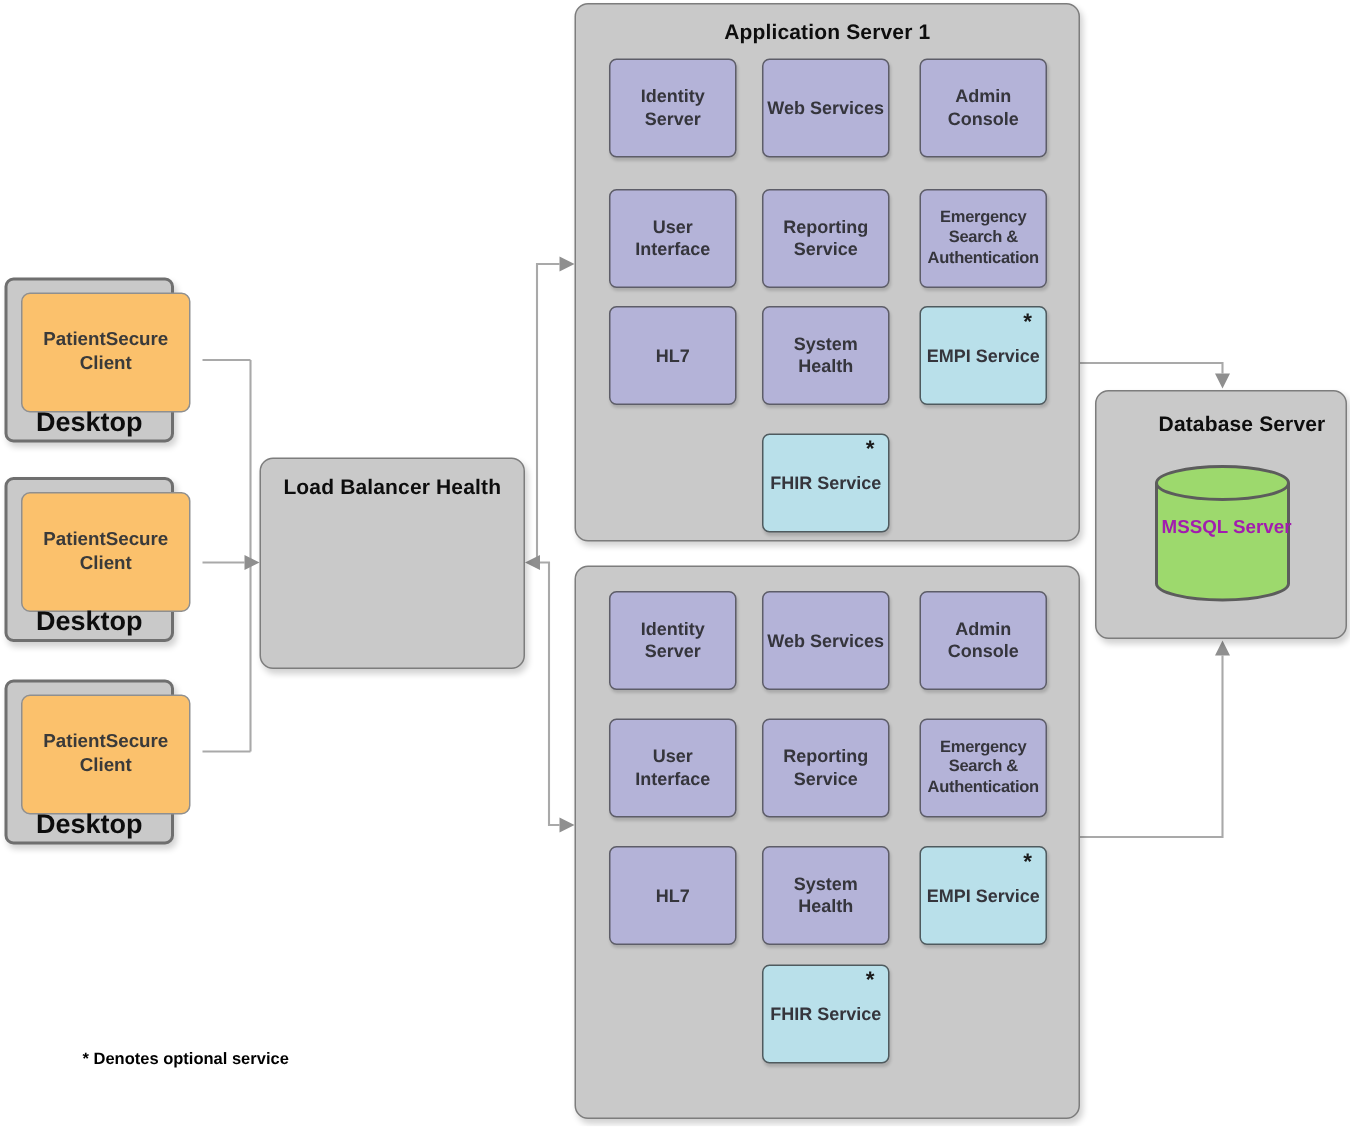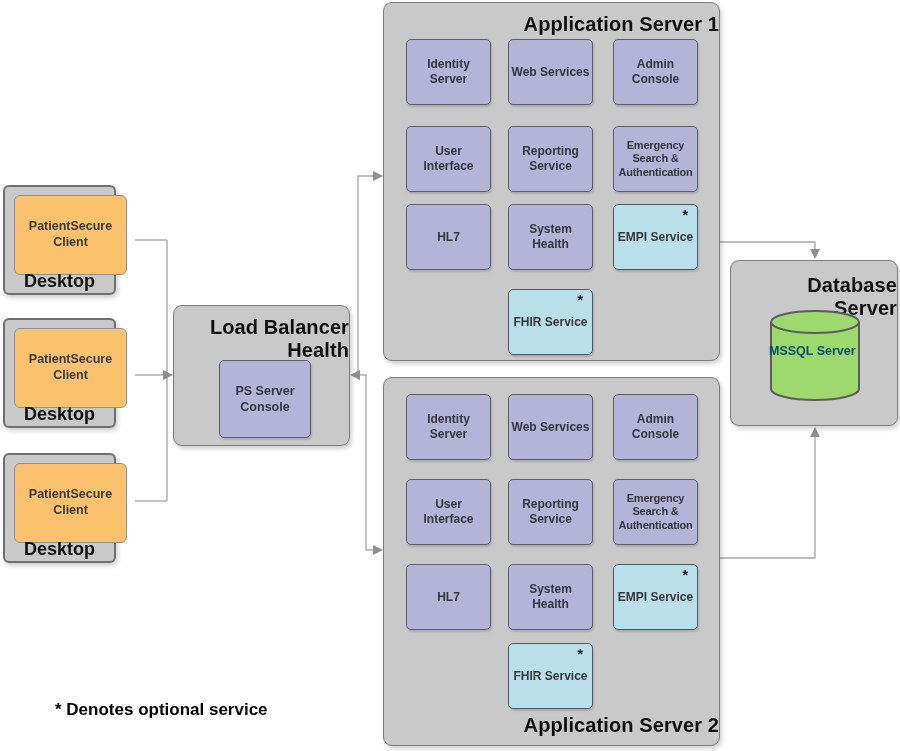--- a/index.html
+++ b/index.html
@@ -8,21 +8,21 @@
 
   
   #wires{position:absolute;left:0;top:0;width:900px;height:751px;z-index:0;}
 
   
   .panel{
     position:absolute;background:#c9c9c9;border:1.6px solid #7d7d7d;border-radius:9px;
     box-shadow:2px 3px 4px rgba(0,0,0,0.18);z-index:1;box-sizing:border-box;
   }
   .panel-title{
-    text-align:right;font-weight:bold;font-size:20px;color:#0d0d0d;letter-spacing:0.1px;
+    text-align:center;font-weight:bold;font-size:14px;color:#0d0d0d;letter-spacing:0.1px;
   }
   .title-top{margin-top:10px;}
   .title-bottom{position:absolute;bottom:8px;left:0;right:0;}
 
   
   .svc{
     position:absolute;width:85px;height:66px;background:#b4b3d8;border:1.4px solid #5d5d68;
     border-radius:5px;display:flex;align-items:center;justify-content:center;text-align:center;
     font-weight:bold;font-size:12px;line-height:1.25;color:#35353c;box-sizing:border-box;
     padding:2px;box-shadow:1px 2px 2px rgba(0,0,0,0.15);
@@ -44,26 +44,26 @@
   .ps-console{
     position:absolute;left:45px;top:54px;width:92px;height:78px;background:#b4b3d8;
     border:1.4px solid #5d5d68;border-radius:5px;display:flex;align-items:center;justify-content:center;
     text-align:center;font-weight:bold;font-size:12.5px;line-height:1.3;color:#35353c;box-sizing:border-box;
     box-shadow:1px 2px 2px rgba(0,0,0,0.15);
   }
 
   
   .cyl-wrap{position:absolute;left:38px;top:48px;width:92px;height:96px;}
   .cyl-label{
-    position:absolute;left:0;top:34px;width:92px;text-align:left;font-weight:bold;
-    font-size:12.5px;line-height:1.3;color:#0c4a6e;
+    position:absolute;left:0;top:34px;width:92px;text-align:right;font-weight:bold;
+    font-size:12.5px;line-height:1.3;color:#a21caf;
   }
 
   .footnote{
-    position:absolute;left:55px;top:700px;font-weight:bold;font-size:17px;color:#000000;z-index:1;
+    position:absolute;left:55px;top:700px;font-weight:bold;font-size:11px;color:#000000;z-index:1;
   }
 </style>
 </head>
 <body>
 
 <div id="canvas">
 
   <svg id="wires" width="900" height="751" viewBox="0 0 900 751">
     <g stroke="#a9a9a9" stroke-width="1.4" fill="none">
 
@@ -105,23 +105,20 @@
 
   <div class="panel desktop" style="left:3px;top:453px;">
     <div class="client">
       <span>PatientSecure Client</span>
     </div>
     <div class="desktop-label">Desktop</div>
   </div>
 
   <div class="panel" style="left:173px;top:305px;width:177px;height:141px;">
     <div class="panel-title title-top">Load Balancer Health</div>
-    <div class="ps-console">
-      <span>PS Server Console</span>
-    </div>
   </div>
 
   <div class="panel" style="left:383px;top:2px;width:337px;height:359px;">
     <div class="panel-title title-top">Application Server 1</div>
 
     <div class="svc" style="left:22px;top:36px;">
       <span>Identity Server</span>
     </div>
     <div class="svc" style="left:124px;top:36px;">
       <span>Web Services</span>
@@ -188,21 +185,20 @@
     <div class="svc optional" style="left:229px;top:186px;">
       <span class="ast">*</span>
       <span>EMPI Service</span>
     </div>
 
     <div class="svc optional" style="left:124px;top:265px;">
       <span class="ast">*</span>
       <span>FHIR Service</span>
     </div>
 
-    <div class="panel-title title-bottom">Application Server 2</div>
   </div>
 
   <div class="panel" style="left:730px;top:260px;width:168px;height:166px;padding-left:28px;">
     <div class="panel-title title-top" style="margin-top:13px;">Database Server</div>
     <div class="cyl-wrap">
       <svg width="92" height="96" viewBox="0 0 92 96">
         <path d="M2,13 V80 a44,11 0 0 0 88,0 V13" fill="#9dd96d" stroke="#5c5c5c" stroke-width="2"></path>
         <ellipse cx="46" cy="13" rx="44" ry="11" fill="#9dd96d" stroke="#5c5c5c" stroke-width="2"></ellipse>
       </svg>
       <div class="cyl-label">MSSQL Server</div>

